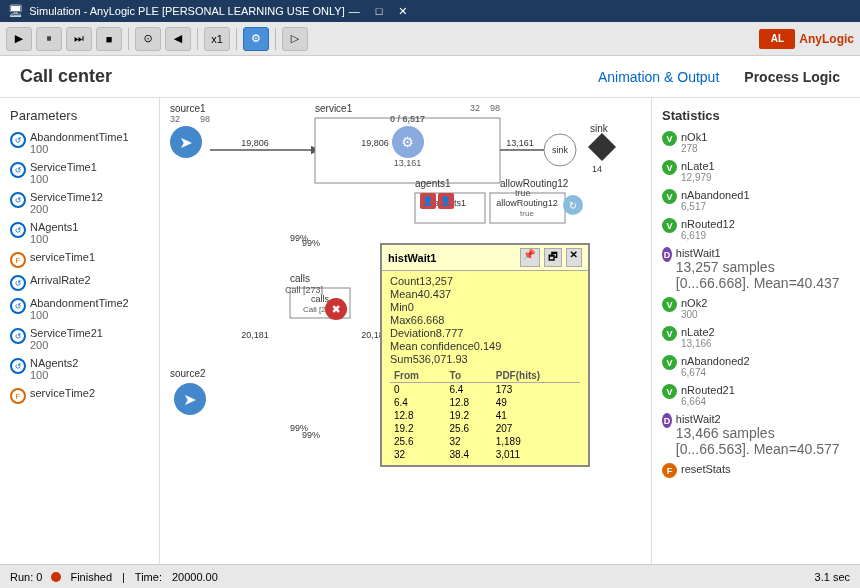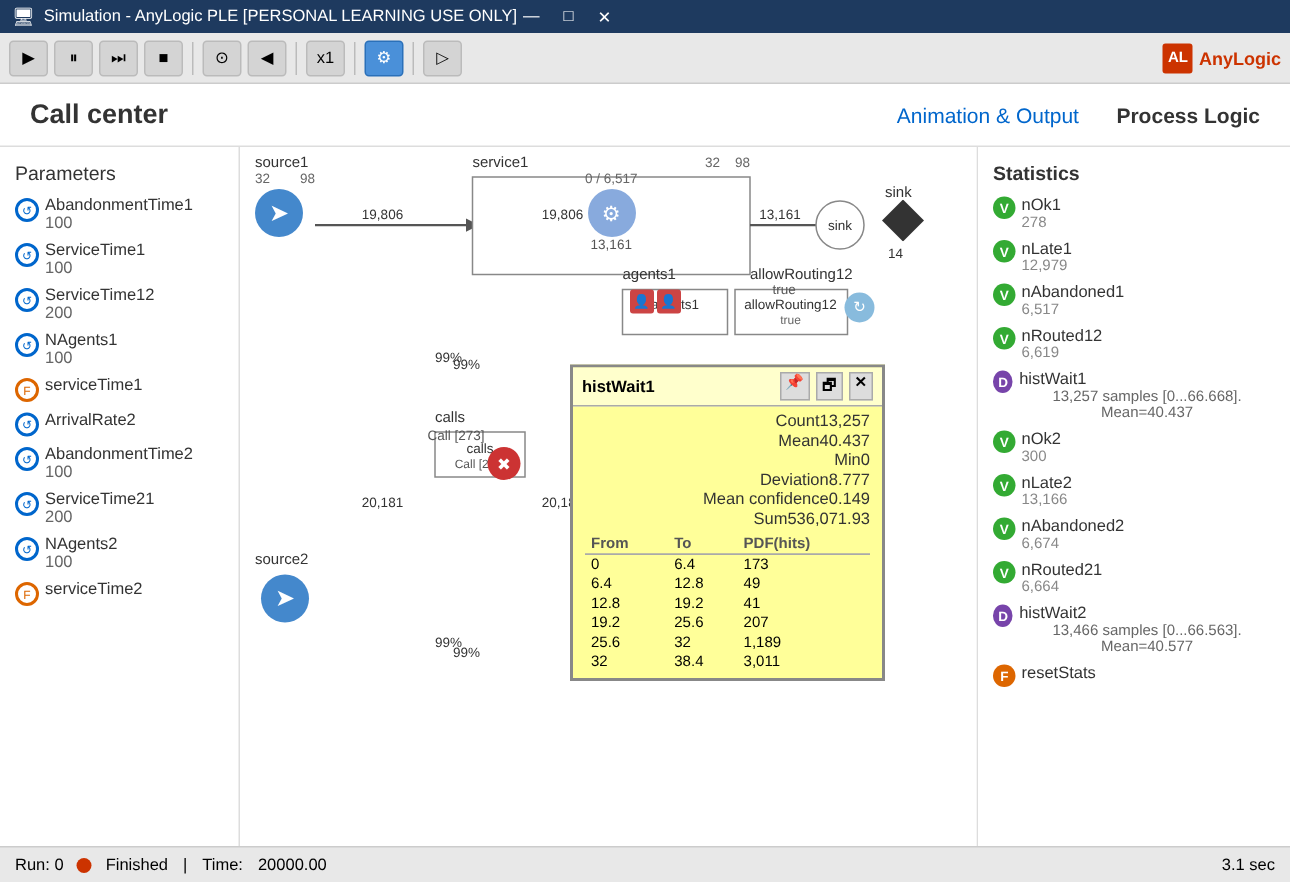--- a/index.html
+++ b/index.html
@@ -9,21 +9,21 @@
     #titlebar { background: #1e3a5f; color: white; height: 22px; display: flex; align-items: center; padding: 0 8px; font-size: 11px; }
     #titlebar .win-controls { display: flex; gap: 8px; }
     #titlebar .win-btn { color: white; cursor: pointer; font-size: 11px; padding: 0 4px; }
     
     
     #toolbar { background: #e8e8e8; border-bottom: 1px solid #ccc; height: 34px; display: flex; align-items: center; padding: 0 6px; gap: 4px; }
     .tb-btn { background: #d4d4d4; border: 1px solid #bbb; border-radius: 3px; padding: 2px 6px; cursor: pointer; font-size: 11px; min-width: 26px; height: 24px; display: flex; align-items: center; justify-content: center; }
     .tb-btn.active { background: #4a90d9; border-color: #2a70b9; color: white; }
     .tb-sep { width: 1px; background: #bbb; height: 22px; margin: 0 2px; }
     .anylogic-logo { margin-left: auto; display: flex; align-items: center; gap: 4px; color: #cc3300; font-weight: bold; font-size: 12px; }
-    .logo-icon { width: 20px; height: 20px; background: #cc3300; border-radius: 2px; display: flex; align-items: center; justify-content: center; color: white; font-size: 10px; }
+    .logo-icon { width: 36px; height: 20px; background: #cc3300; border-radius: 2px; display: flex; align-items: center; justify-content: center; color: white; font-size: 10px; }
     
     
     #header { height: 42px; background: white; display: flex; align-items: center; padding: 0 20px; border-bottom: 1px solid #ddd; }
     #header .app-title { font-size: 18px; font-weight: bold; color: #333; }
     #header .nav-links { margin-left: auto; display: flex; gap: 25px; align-items: center; }
     #header .nav-link { font-size: 14px; color: #0066cc; cursor: pointer; text-decoration: none; }
     #header .nav-link.active { color: #333; font-weight: bold; }
     
     
     #main { display: flex; height: calc(588px - 22px - 34px - 42px - 24px); }
@@ -41,34 +41,34 @@
     
     #canvas { flex: 1; background: white; position: relative; overflow: hidden; }
     
     
     #right-panel { width: 209px; padding: 10px; background: white; border-left: 1px solid #ddd; overflow-y: auto; }
     #right-panel .panel-title { font-size: 13px; font-weight: bold; color: #333; margin-bottom: 8px; }
     .stat-item { display: flex; align-items: flex-start; margin-bottom: 6px; gap: 4px; }
     .stat-label { font-size: 11px; }
     .stat-label .name { color: #333; }
     .stat-label .val { color: #888; font-size: 10px; }
-    .stat-label .detail { color: #666; font-size: 10px; text-align: center; }
+    .stat-label .detail { color: #666; font-size: 14px; }
     
     
     #statusbar { height: 24px; background: #e8e8e8; border-top: 1px solid #ccc; display: flex; align-items: center; padding: 0 10px; font-size: 11px; gap: 10px; }
     .status-run { display: flex; align-items: center; gap: 9px; }
     .status-dot { width: 10px; height: 10px; border-radius: 50%; background: #cc3300; }
     
     
     #hist-popup { position: absolute; top: 145px; left: 220px; width: 210px; background: #ffff99; border: 2px solid #888; font-size: 11px; z-index: 100; }
     #hist-popup .popup-header { background: #ffffcc; border-bottom: 1px solid #aaa; padding: 3px 6px; display: flex; align-items: center; justify-content: space-between; font-size: 11px; font-weight: bold; }
     #hist-popup .popup-header .controls { display: flex; gap: 4px; }
     #hist-popup .popup-header .ctrl-btn { font-size: 10px; cursor: pointer; padding: 0 3px; background: #ddd; border: 1px solid #aaa; }
     #hist-popup .popup-body { padding: 4px 8px; }
-    .stat-row { display: flex; justify-content: flex-end; margin-bottom: 1px; }
+    .stat-row { display: flex; justify-content: flex-start; margin-bottom: 1px; }
     .stat-row .s-label { color: #333; }
     .stat-row .s-val { color: #333; font-weight: normal; }
     .hist-table { width: 100%; border-collapse: collapse; margin-top: 4px; }
     .hist-table th { font-size: 10px; color: #555; border-bottom: 1px solid #aaa; padding: 1px 4px; text-align: left; }
     .hist-table td { font-size: 10px; padding: 1px 4px; }
     
     
     .ci { display: inline-flex; width: 15px; height: 15px; border-radius: 50%; align-items: center; justify-content: center; font-size: 9px; font-weight: bold; color: white; }
     .ci-v { background: #33aa33; }
     .ci-h { background: #7744aa; }
@@ -237,21 +237,21 @@
       <div style="position:relative;margin-top:2px;">
         <div style="width:32px;height:32px;background:#4488cc;border-radius:50%;display:flex;align-items:center;justify-content:center;color:white;font-size:16px;">➤</div>
       </div>
     </div>
 
     <div style="position:absolute;top:5px;left:155px;font-size:10px;color:#333;width:185px;">
       <div style="display:flex;justify-content:space-between;">
         <span>service1</span>
         <span style="font-size:9px;color:#666;">32 &nbsp;&nbsp; 98</span>
       </div>
-      <div style="font-size:9px;color:#666;text-align:center;">0 / 6,517</div>
+      <div style="font-size:9px;color:#666;text-align:center;font-weight:bold;">0 / 6,517</div>
       <div style="display:flex;align-items:center;justify-content:center;margin-top:2px;">
         <div style="width:32px;height:32px;background:#88aadd;border-radius:50%;display:flex;align-items:center;justify-content:center;color:white;font-size:14px;">⚙</div>
       </div>
       <div style="font-size:9px;color:#555;text-align:center;">13,161</div>
     </div>
 
     <div style="position:absolute;top:80px;left:255px;font-size:10px;color:#333;">agents1</div>
     <div style="position:absolute;top:95px;left:260px;display:flex;gap:2px;">
       <div style="width:16px;height:16px;background:#cc4444;border-radius:2px;display:flex;align-items:center;justify-content:center;color:white;font-size:9px;">👤</div>
       <div style="width:16px;height:16px;background:#cc4444;border-radius:2px;display:flex;align-items:center;justify-content:center;color:white;font-size:9px;">👤</div>
@@ -293,20 +293,24 @@
         </div>
         <div class="stat-row">
           <span class="s-label">Mean</span>
           <span class="s-val">40.437</span>
         </div>
         <div class="stat-row">
           <span class="s-label">Min</span>
           <span class="s-val">0</span>
         </div>
         <div class="stat-row">
+          <span class="s-label">Max</span>
+          <span class="s-val">66.668</span>
+        </div>
+        <div class="stat-row">
           <span class="s-label">Deviation</span>
           <span class="s-val">8.777</span>
         </div>
         <div class="stat-row">
           <span class="s-label">Mean confidence</span>
           <span class="s-val">0.149</span>
         </div>
         <div class="stat-row">
           <span class="s-label">Sum</span>
           <span class="s-val">536,071.93</span>

